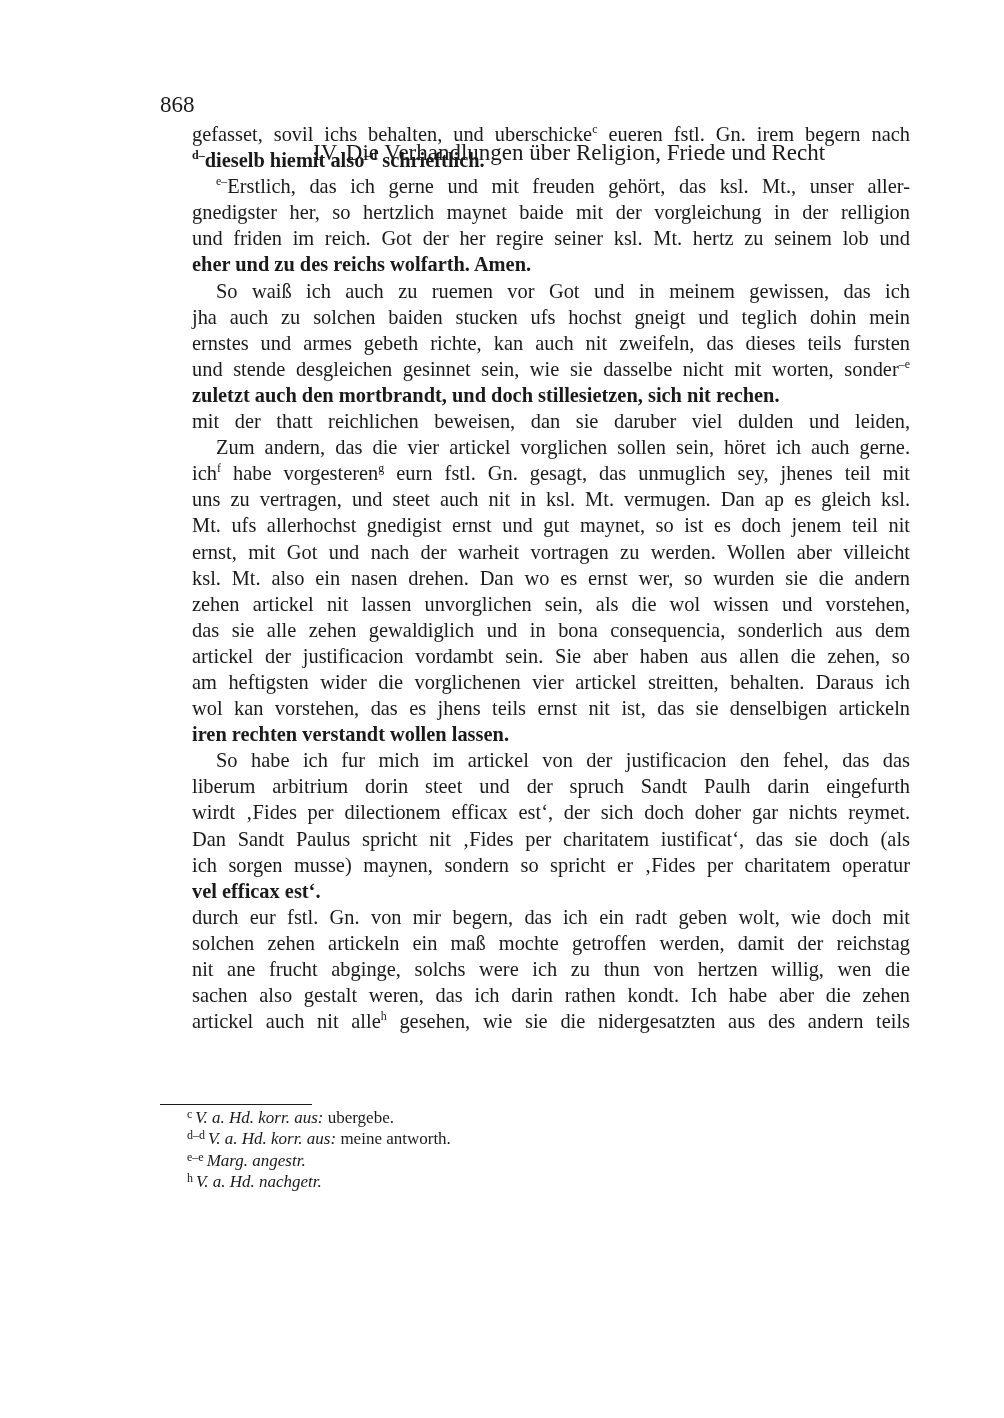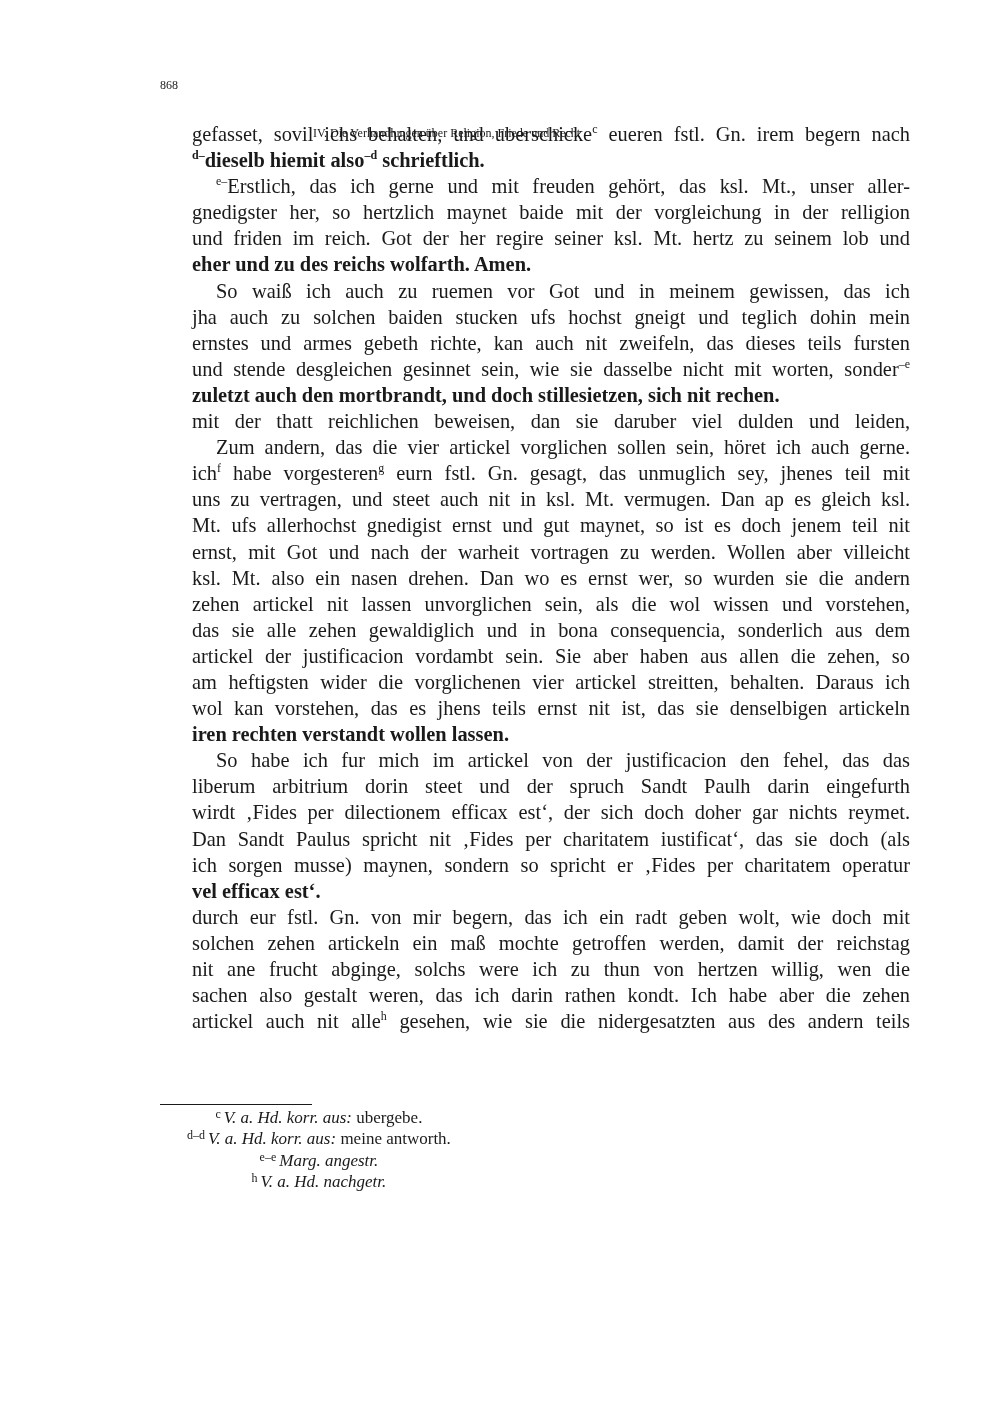--- a/index.html
+++ b/index.html
@@ -1,32 +1,32 @@
 <!DOCTYPE html>
 <html><head>
 <meta charset="utf-8">
 <style>
   html, body { margin: 0; padding: 0; background: #ffffff; }
   body { width: 1004px; height: 1418px; position: relative; overflow: hidden;
          font-family: "Liberation Serif", "DejaVu Serif", serif; color: #1a1a1a; }
-  .running-head { position: absolute; top: 72px; left: 160px; width: 750px; height: 26px;
-                  font-size: 12px; line-height: 26px; }
+  .running-head { position: absolute; top: 92px; left: 160px; width: 750px; height: 26px;
+                  font-size: 23px; line-height: 26px; }
   .page-number { position: absolute; left: 0; top: 0; }
   .running-title { position: absolute; left: 153px; top: 0; margin-top: 48px; }
   .body-text { position: absolute; top: 121px; left: 160px; width: 750px;
                font-size: 20.4px; line-height: 26.1px; }
   .line { display: block; white-space: nowrap; text-align: justify; text-align-last: justify;
           height: 26.1px; overflow: visible; margin-left: 32px; }
   .line.last { text-align-last: left; font-weight: bold; }
   .line.indent { padding-left: 24px; }
   sup.fn { font-size: 12px; vertical-align: 0; position: relative; top: -8px; line-height: 0; }
   .fn-rule { position: absolute; left: 160px; top: 1104px; width: 152px; height: 0;
              border-top: 1px solid #1a1a1a; }
   .footnotes { position: absolute; left: 187px; top: 1108px; font-size: 17px; line-height: 19.3px; }
-  .footnote { display: block; white-space: nowrap; text-align: center; }
+  .footnote { display: block; white-space: nowrap; }
   .fn-mark { font-size: 12px; position: relative; top: -5px; margin-right: 3px; }
   .fn-it { font-style: italic; }
 </style>
 </head>
 <body>
 
 <div class="running-head">
   <span class="page-number">868</span>
   <span class="running-title">IV. Die Verhandlungen über Religion, Friede und Recht</span>
 </div>

